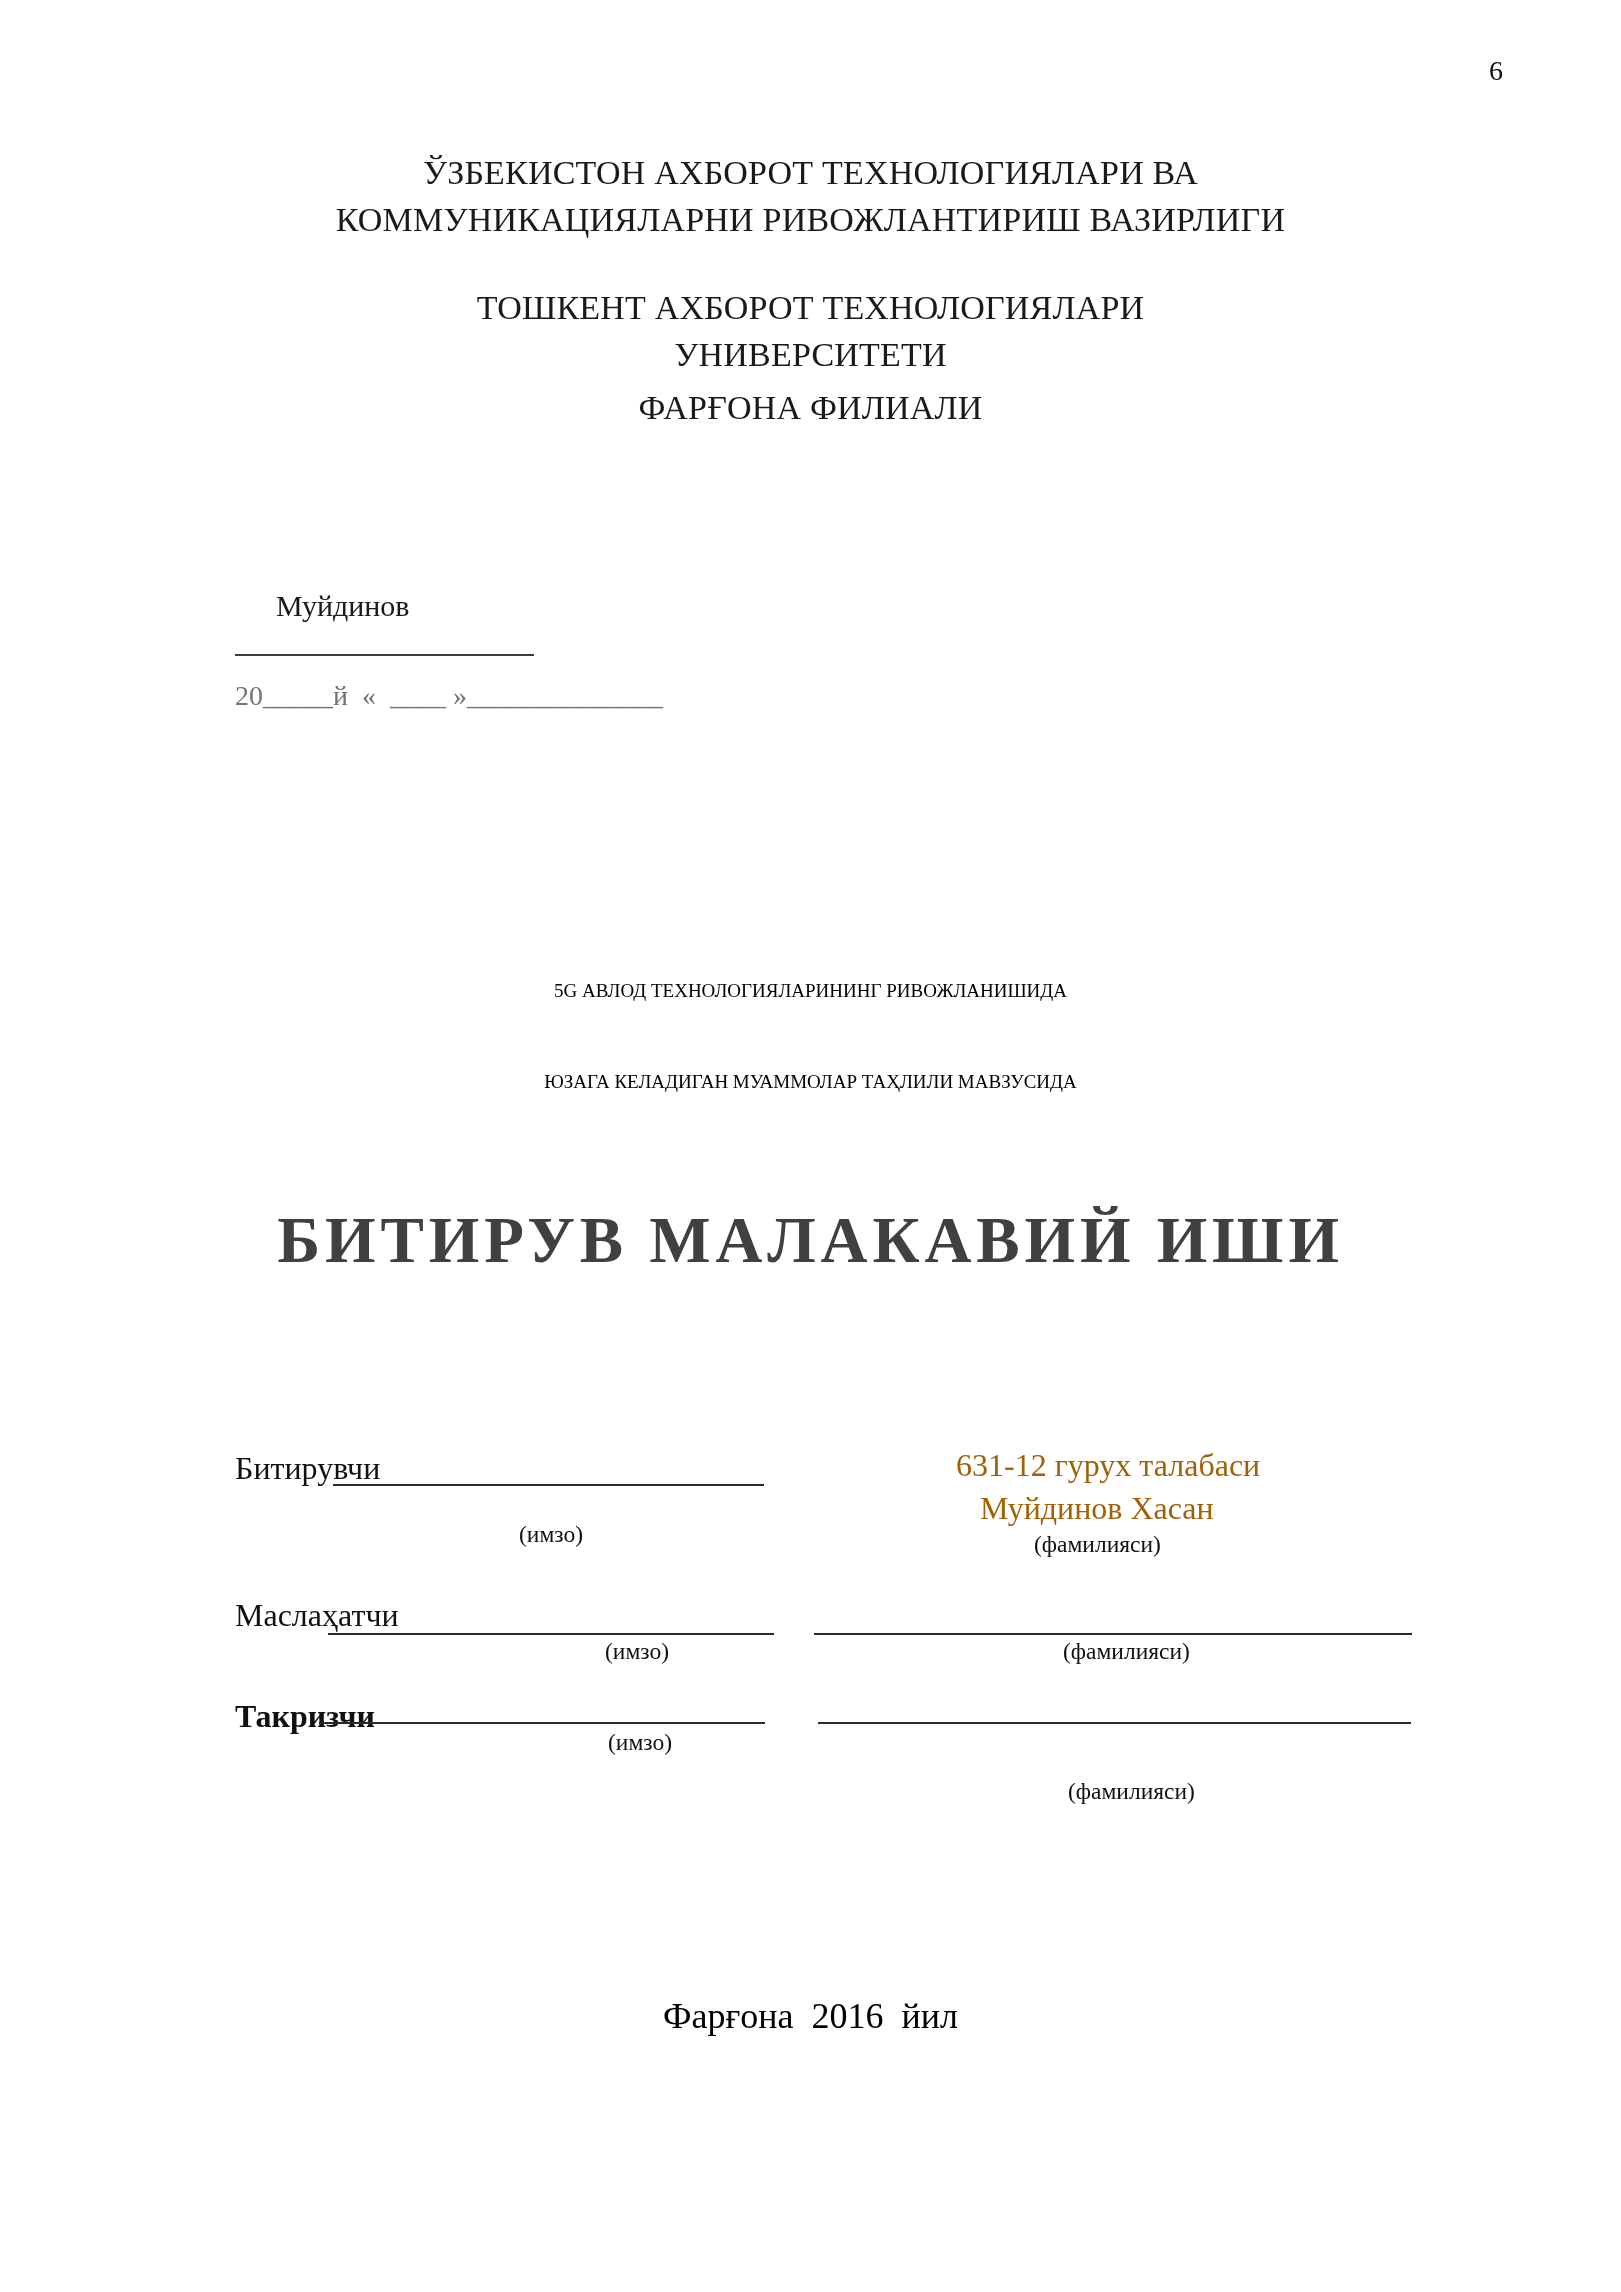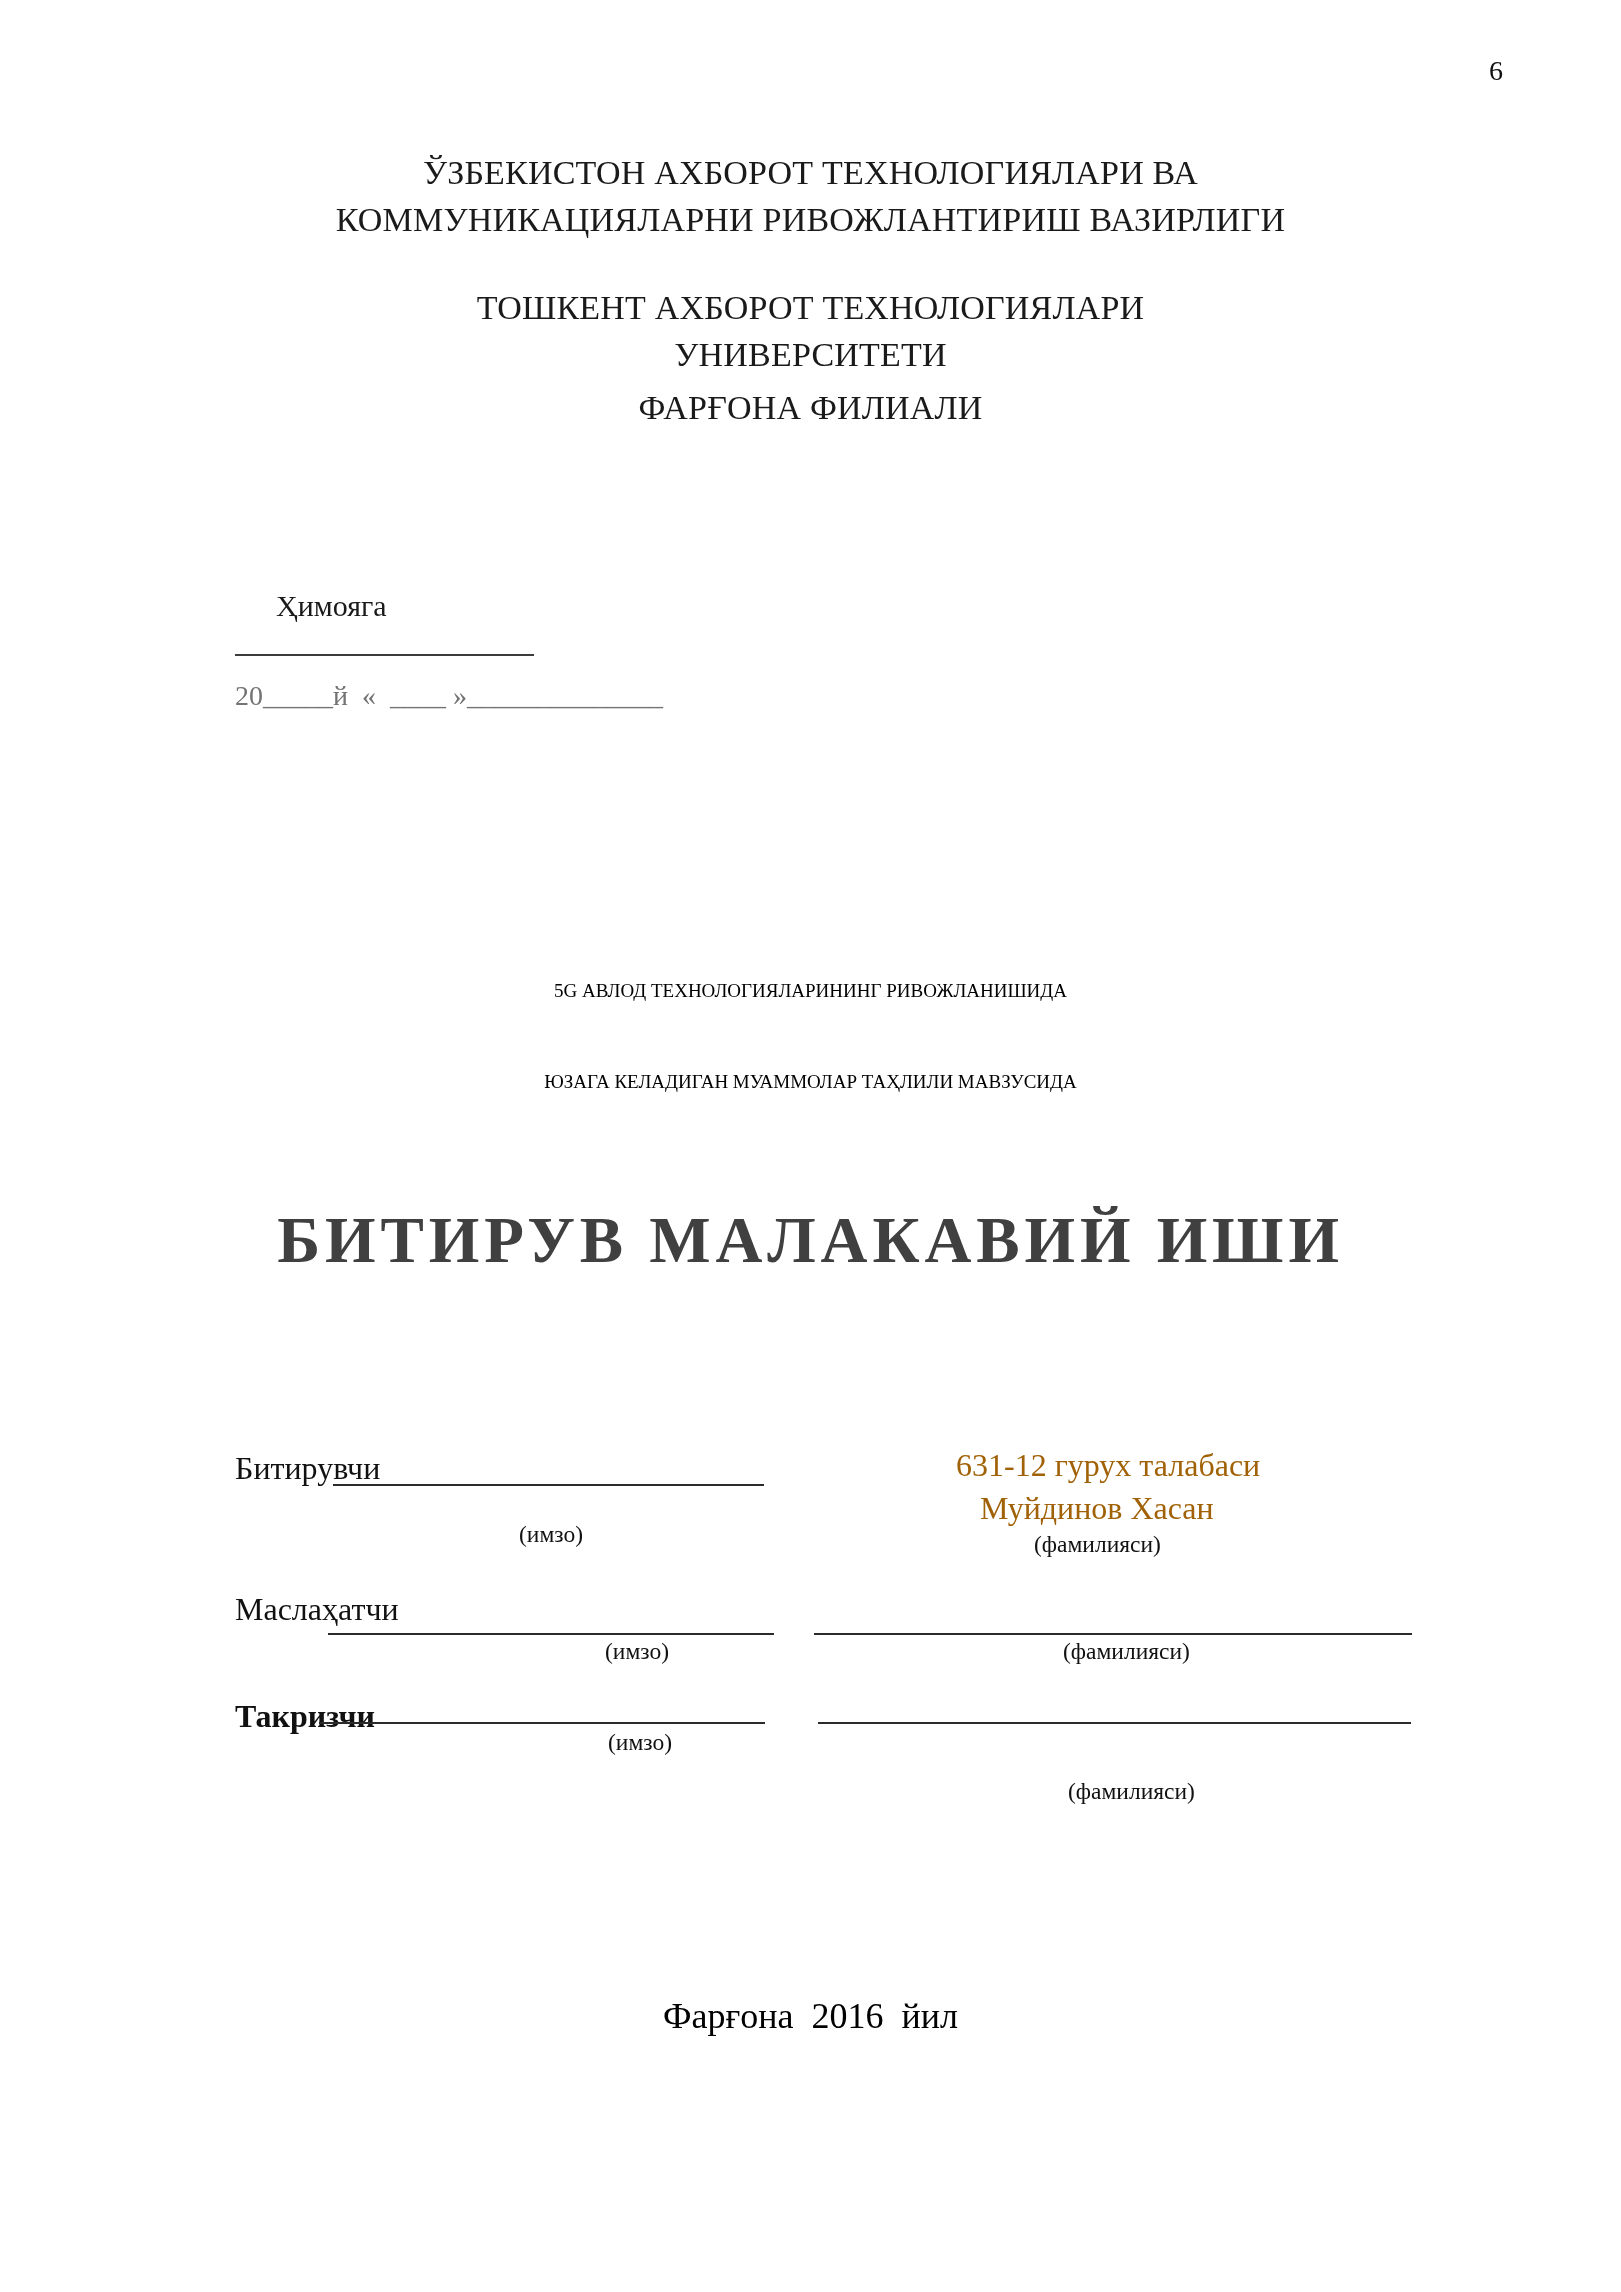--- a/index.html
+++ b/index.html
@@ -176,21 +176,21 @@
   <div class="heading-block" id="university-heading">
     <div class="heading-line">ТОШКЕНТ АХБОРОТ ТЕХНОЛОГИЯЛАРИ</div>
     <div class="heading-line">УНИВЕРСИТЕТИ</div>
   </div>
 
   <div class="heading-block" id="branch-heading">
     <div class="heading-line">ФАРҒОНА ФИЛИАЛИ</div>
   </div>
 
   <div class="approval">
-    <div class="approval-защита">Ҳимояга</div>
+    <div class="approval-защита">Муйдинов</div>
     <div class="rule-solid"></div>
     <div class="approval-date">20_____й  «  ____ »______________</div>
   </div>
 
   <div class="subject-block" id="subject-line-1">
     <div class="subject-line">5G АВЛОД ТЕХНОЛОГИЯЛАРИНИНГ РИВОЖЛАНИШИДА</div>
   </div>
   <div class="subject-block" id="subject-line-2">
     <div class="subject-line">ЮЗАГА КЕЛАДИГАН МУАММОЛАР ТАҲЛИЛИ МАВЗУСИДА</div>
   </div>
@@ -203,21 +203,21 @@
       <div class="sig-label" style="left:235px; top:11.8px;">Битирувчи</div>
       <div class="sig-rule" style="left:333px; top:47px; width:431px;"></div>
       <div class="sig-caption" style="left:519px; top:84px;">(имзо)</div>
 
       <div class="student-info" style="left:956px; top:7.8px;">631-12 гурух талабаси</div>
       <div class="student-info" style="left:980px; top:51px;">Муйдинов Хасан</div>
       <div class="sig-caption" style="left:1034px; top:94px;">(фамилияси)</div>
     </div>
 
     <div class="sig-row">
-      <div class="sig-label" style="left:235px; top:153px;">Маслаҳатчи</div>
+      <div class="sig-label" style="left:235px; top:159px;">Маслаҳатчи</div>
       <div class="sig-rule" style="left:328px; top:196px; width:446px;"></div>
       <div class="sig-rule" style="left:814px; top:196px; width:598px;"></div>
       <div class="sig-caption" style="left:605px; top:201px;">(имзо)</div>
       <div class="sig-caption" style="left:1063px; top:201px;">(фамилияси)</div>
     </div>
 
     <div class="sig-row">
       <div class="sig-label" style="left:235px; top:260px;font-weight:bold;">Такризчи</div>
       <div class="sig-rule" style="left:319px; top:285px; width:446px;"></div>
       <div class="sig-rule" style="left:818px; top:285px; width:593px;"></div>

